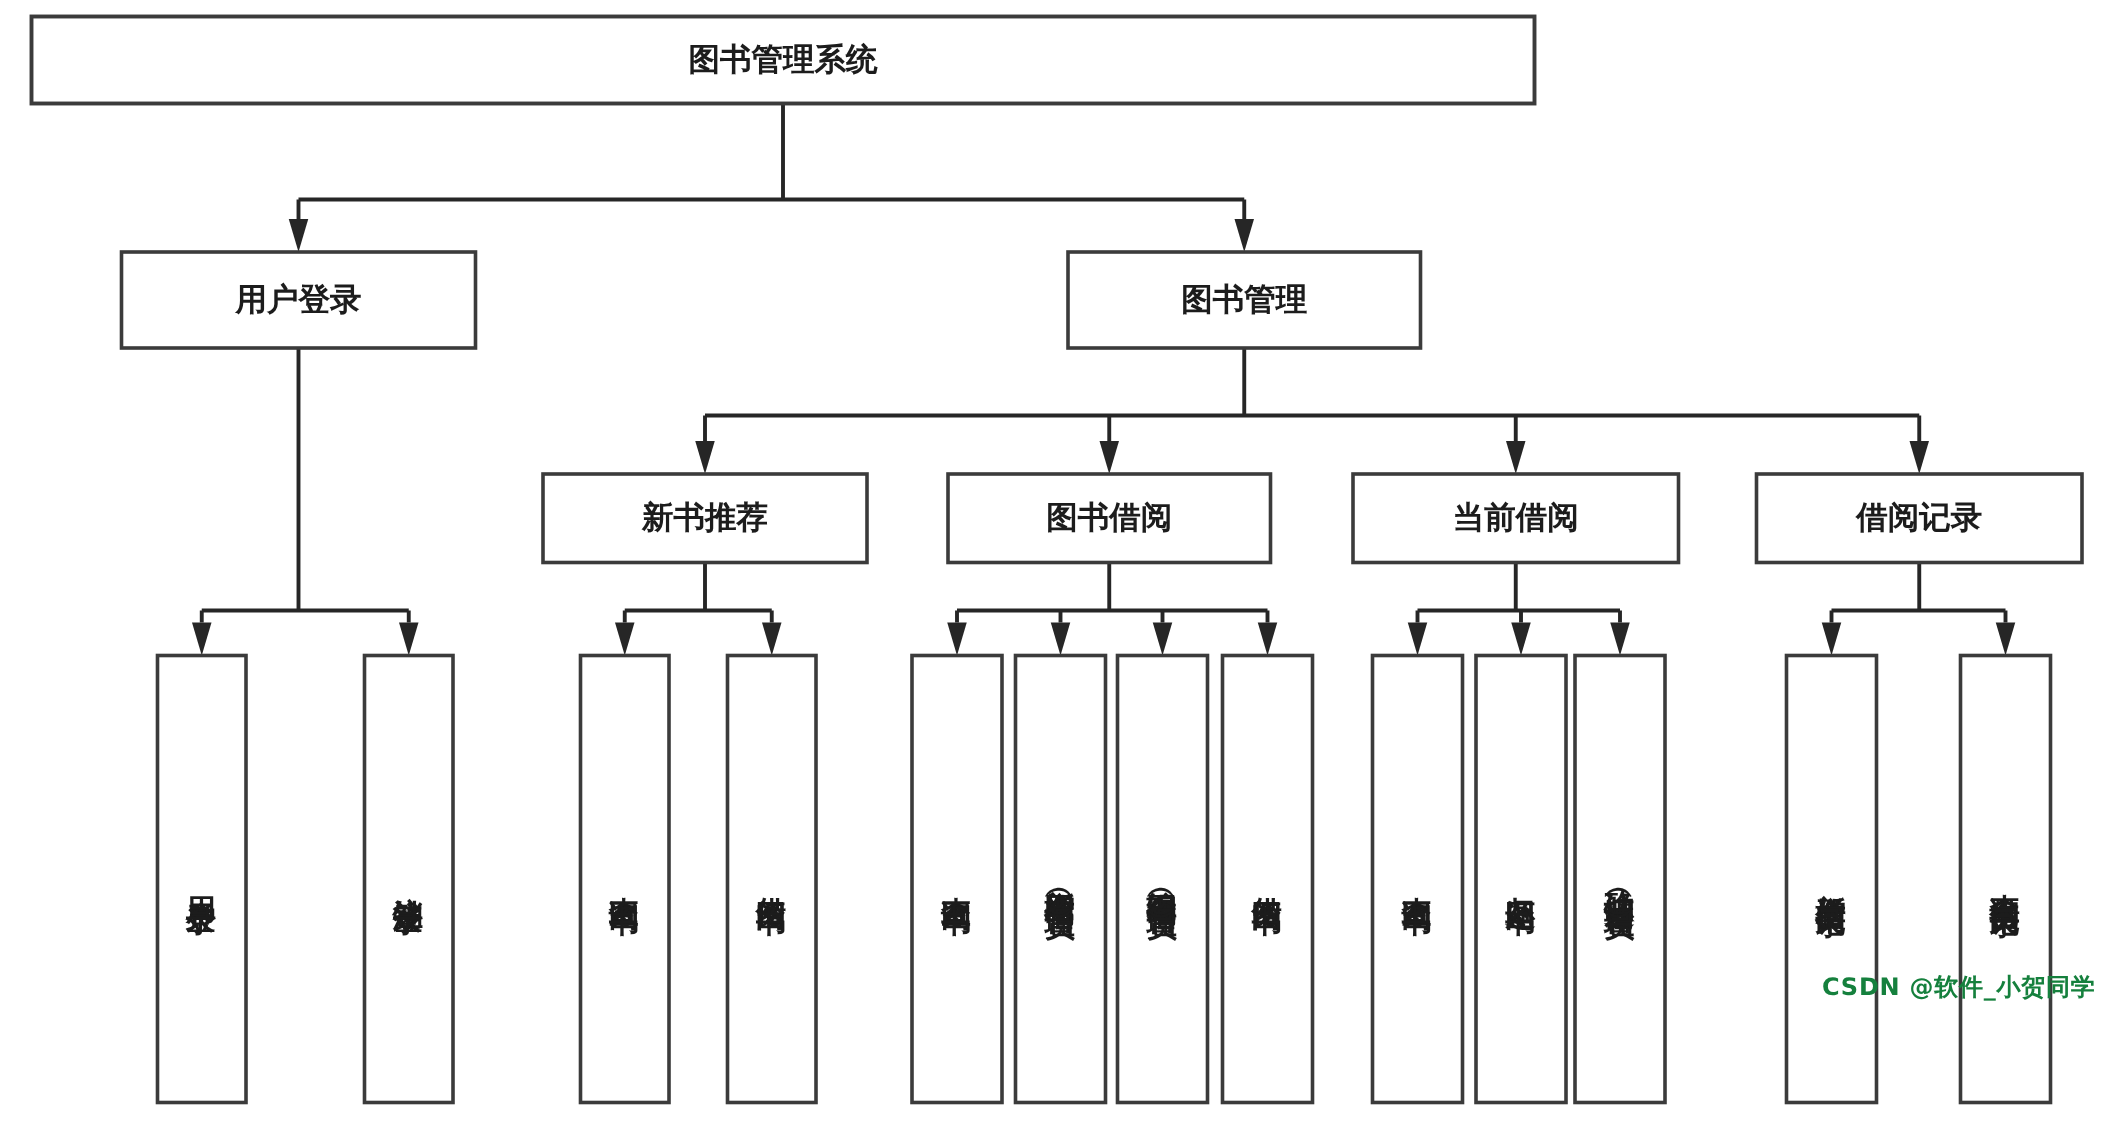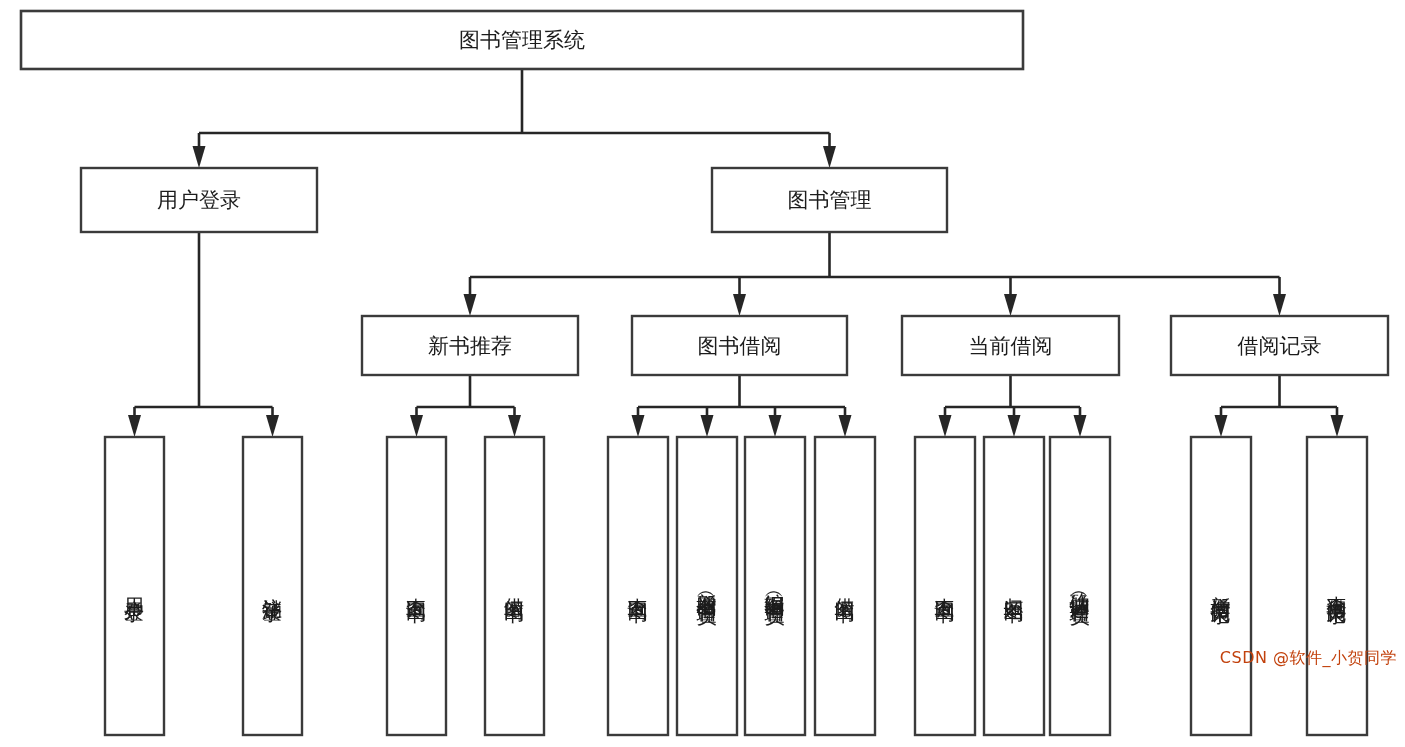--- a/index.html
+++ b/index.html
@@ -12,20 +12,21 @@
     width: 1405px;
     height: 747px;
     overflow: hidden;
     font-family: "DejaVu Sans", "Liberation Sans", sans-serif;
   }
   #diagram-root {
     position: relative;
     width: 1405px;
     height: 675px;
     background: #ffffff;
+    font-weight: bold;
   }
   svg.diagram-canvas {
     position: absolute;
     left: 0;
     top: 0;
     width: 1405px;
     height: 747px;
     display: block;
   }
   .node-box {
@@ -71,21 +72,21 @@
     letter-spacing: 2px;
     color: #1c1c1c;
     white-space: nowrap;
   }
   .watermark {
     position: absolute;
     right: 8px;
     bottom: 6px;
     font-family: "DejaVu Sans", "Liberation Sans", sans-serif;
     font-size: 16px;
-    color: #c2410c;
+    color: #15803d;
     letter-spacing: 0.5px;
     white-space: nowrap;
   }
 </style>
 </head>
 <body>
 
 <div id="diagram-root">
   <svg class="diagram-canvas" id="svg-canvas" viewBox="0 0 1405 747" xmlns="http://www.w3.org/2000/svg">
     <g id="edges-layer">

